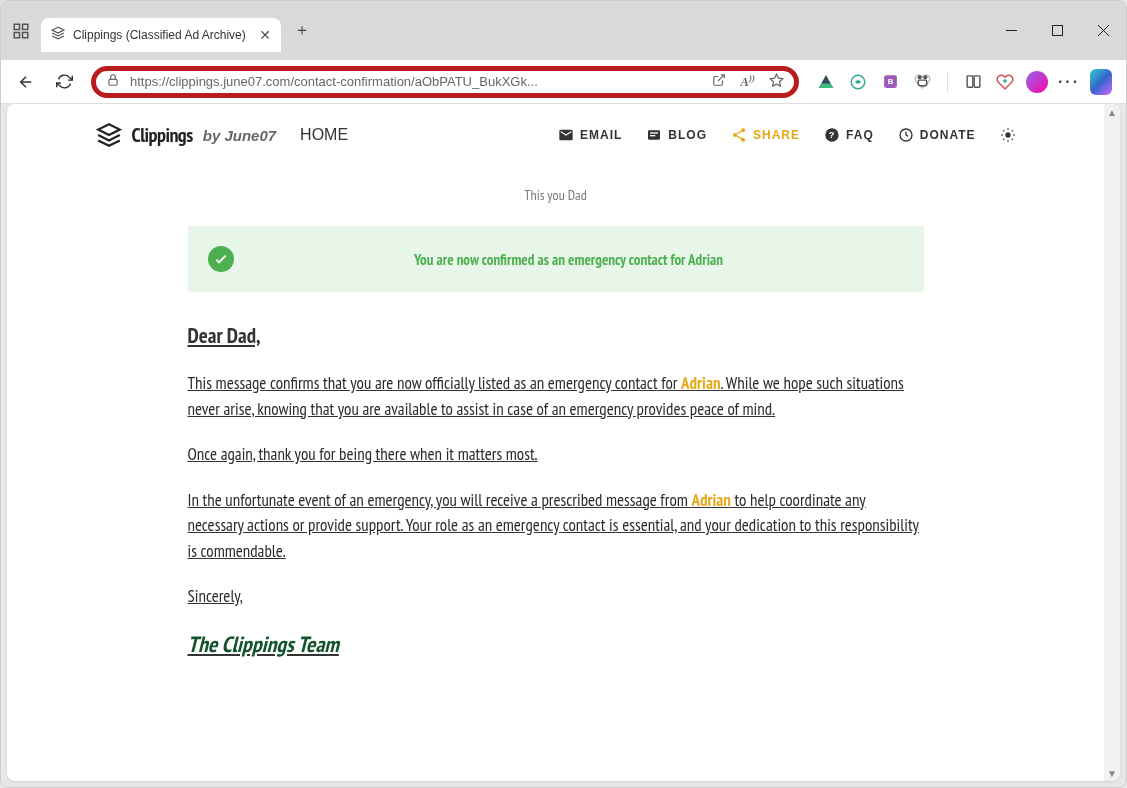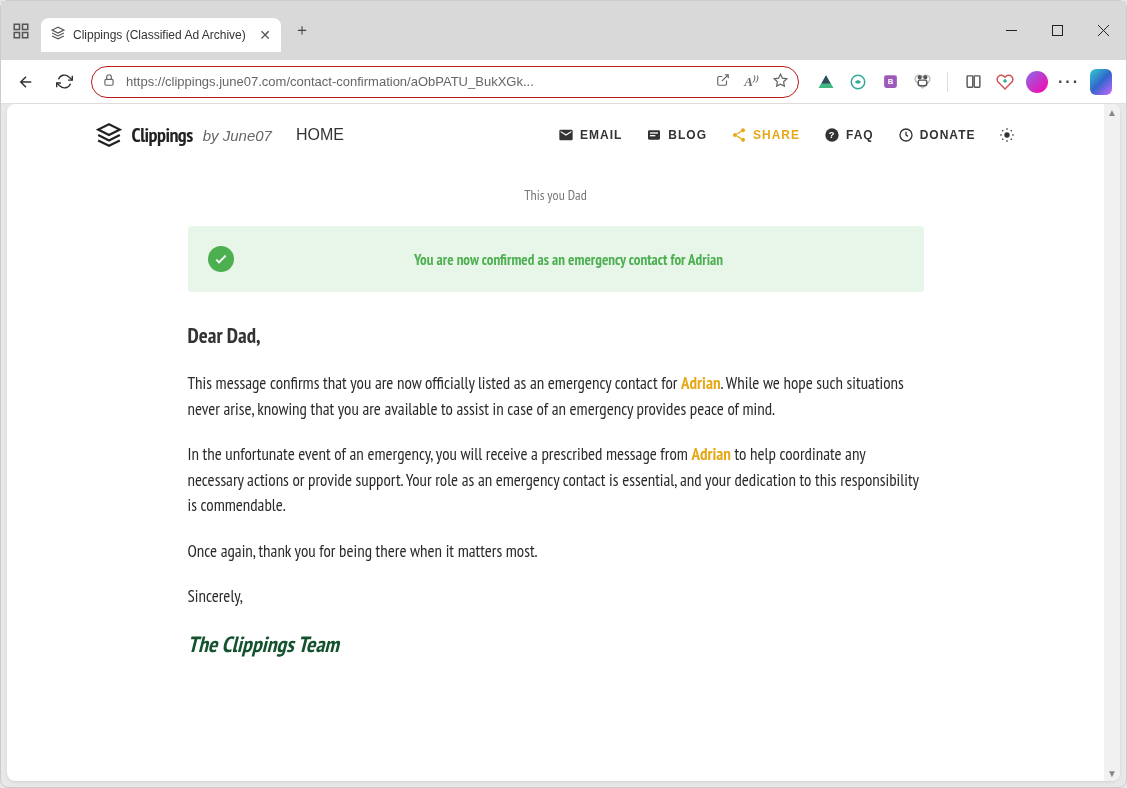--- a/index.html
+++ b/index.html
@@ -93,21 +93,21 @@
       display: flex;
       align-items: center;
       justify-content: center;
       color: #444;
       cursor: pointer;
       border-radius: 4px;
     }
     .addr {
       flex: 1;
       height: 32px;
-      border: 1px solid #b91c1c;
+      border: 5px solid #b91c1c;
       border-radius: 16px;
       display: flex;
       align-items: center;
       padding: 0 10px;
       gap: 10px;
       font-size: 13px;
       color: #666;
       margin: 0 6px;
       background: #fff;
       overflow: hidden;
@@ -162,21 +162,21 @@
       max-width: 1020px;
       margin: 0 auto;
     }
     .logo-group {
       display: flex;
       align-items: center;
       gap: 10px;
       cursor: pointer;
     }
     .logo-text { font-size: 20px; font-weight: 700; color: #222; font-family: 'PT Sans Narrow', 'Segoe UI', sans-serif; letter-spacing: -.5px;}
-    .logo-sub { font-style: italic; font-size: 15px; color: #666; }
+    .logo-sub { font-style: italic; font-size: 15px; color: #666; font-weight: bold; }
     .nav {
       display: flex;
       align-items: center;
       gap: 24px;
       margin-left: auto;
       font-size: 12px;
       letter-spacing: 1px;
       font-weight: 700;
     }
     .nav-item { display:flex; align-items:center; gap:6px; color:#333; cursor:pointer; text-transform: uppercase;}
@@ -200,21 +200,21 @@
       display: flex;
       align-items: center;
       position: relative;
     }
     .alert-check {
       width: 26px; height: 26px; border-radius: 50%; background:#4caf50;
       display:flex; align-items:center; justify-content:center; color:#fff;
       flex-shrink: 0;
     }
     .alert-text { flex:1; text-align:center; color:#4caf50; font-size:15px; font-weight:600; }
-    .letter { margin-top: 30px; color:#333; }
+    .letter { margin-top: 30px; color:#333;text-decoration:underline; }
     .letter h3 { font-size: 21px; font-weight:700; margin-bottom: 22px;}
     .letter p { font-size: 17px; line-height: 1.5; margin-bottom: 20px; font-weight: 500; color:#2a2a2a;}
     .gold { color: #e6a817; font-weight: 700; }
     .signature { font-style: italic; font-size: 22px; font-weight: 700; color:#14532d; margin-top: 10px;}
     .stack-icon { display:inline-block; }
   </style>
 </head>
 <body>
 
 <div class="window">
@@ -426,23 +426,23 @@
           </div>
           <div class="alert-text">
             <span>You are now confirmed as an emergency contact for </span><span>Adrian</span>
           </div>
         </div>
         <div class="letter">
           <h3>Dear Dad,</h3>
           <p>
             <span>This message confirms that you are now officially listed as an emergency contact for </span><span class="gold">Adrian</span><span>. While we hope such situations never arise, knowing that you are available to assist in case of an emergency provides peace of mind.</span>
           </p>
+          <p>Once again, thank you for being there when it matters most.</p>
           <p>
             <span>In the unfortunate event of an emergency, you will receive a prescribed message from </span><span class="gold">Adrian</span><span> to help coordinate any necessary actions or provide support. Your role as an emergency contact is essential, and your dedication to this responsibility is commendable.</span>
           </p>
-          <p>Once again, thank you for being there when it matters most.</p>
           <p>Sincerely,</p>
           <div class="signature">The Clippings Team</div>
         </div>
       </div>
     </div>
   </div>
 </div>
 
 </body></html>

